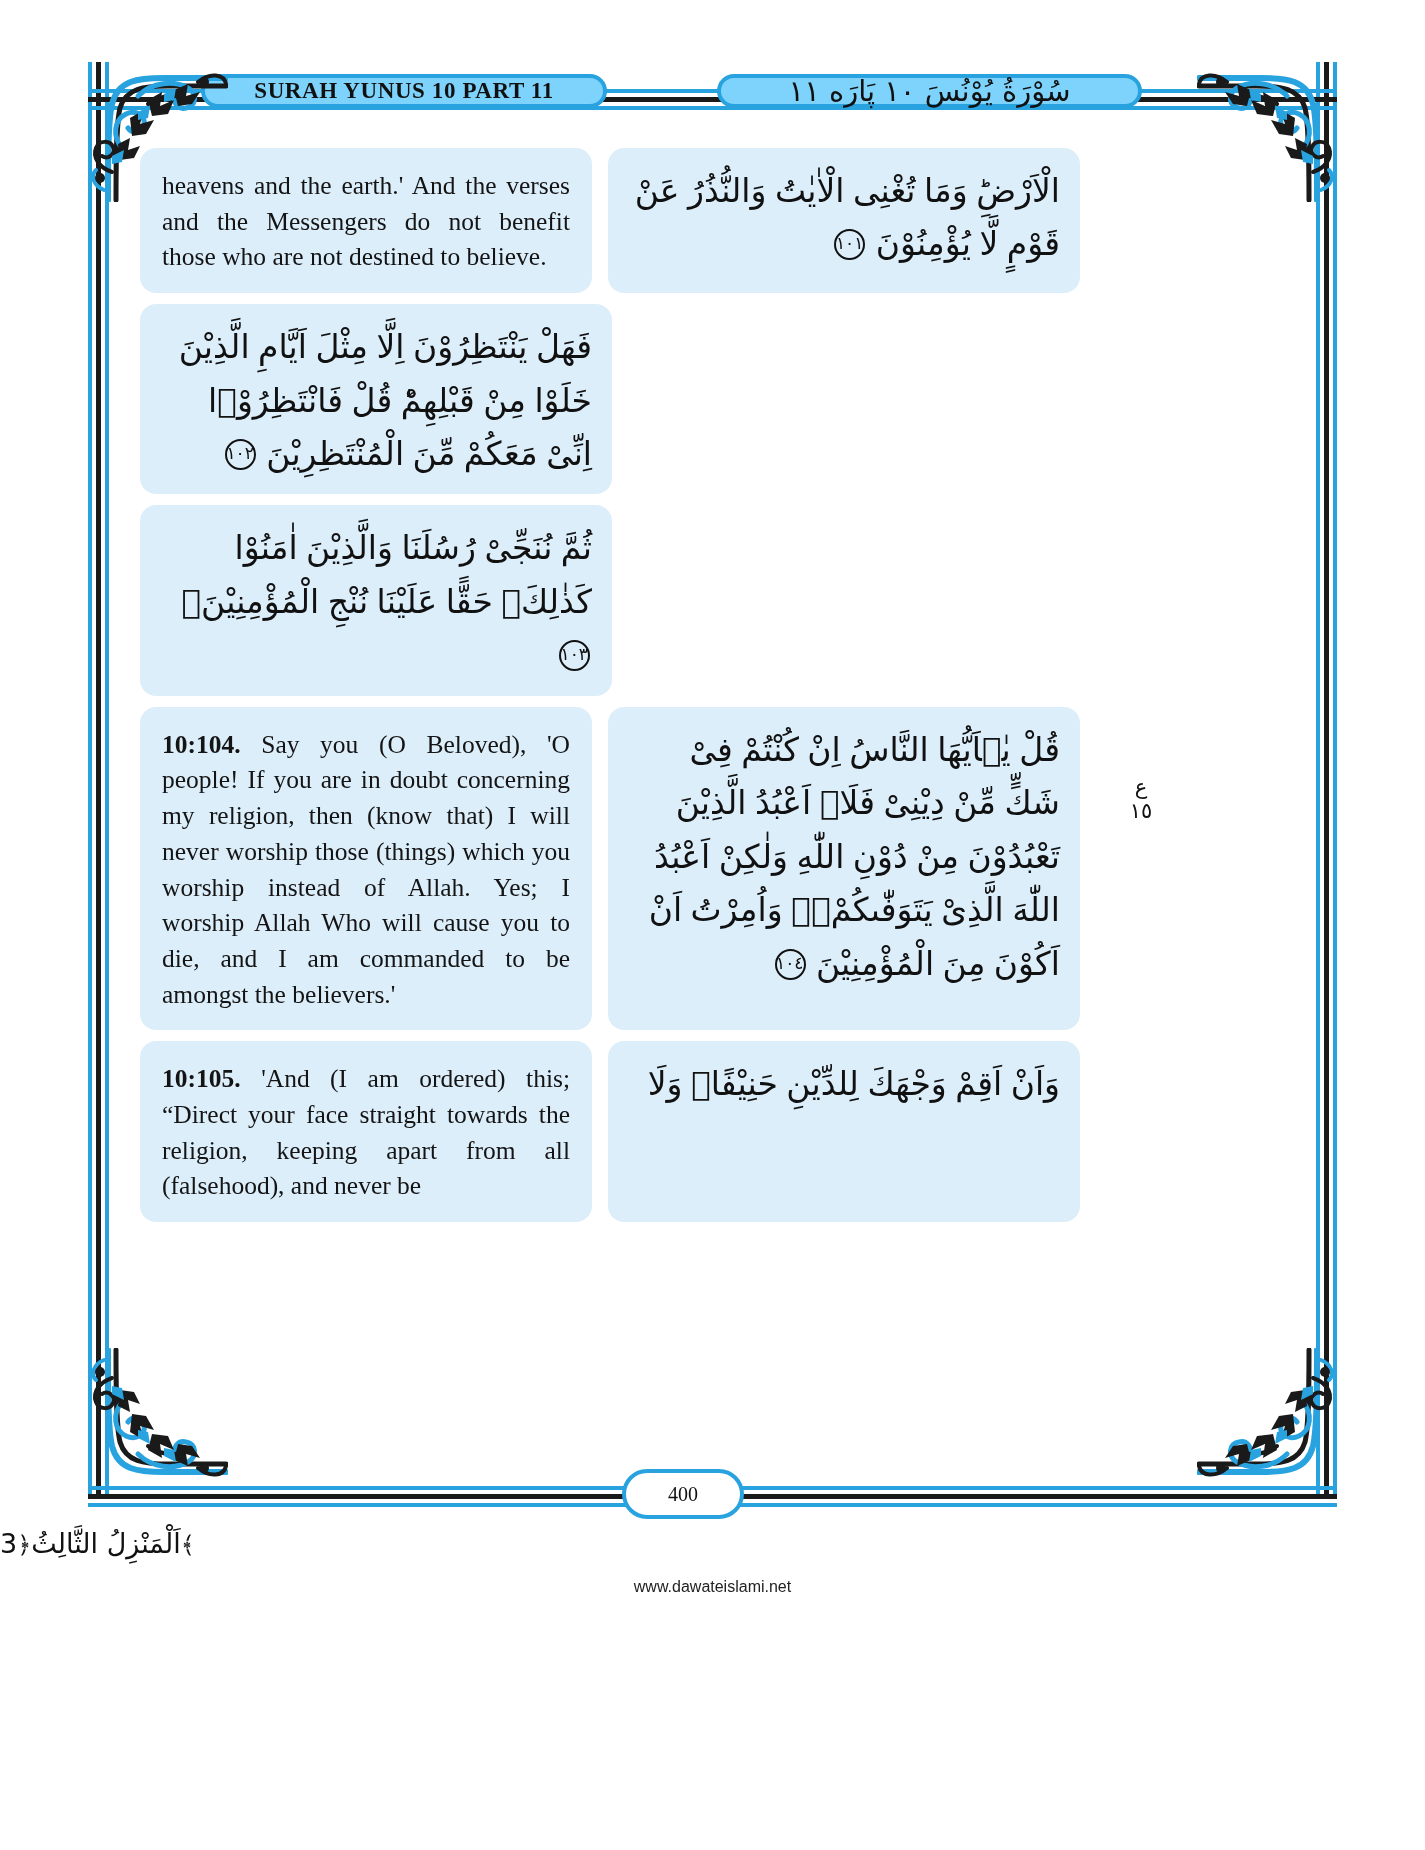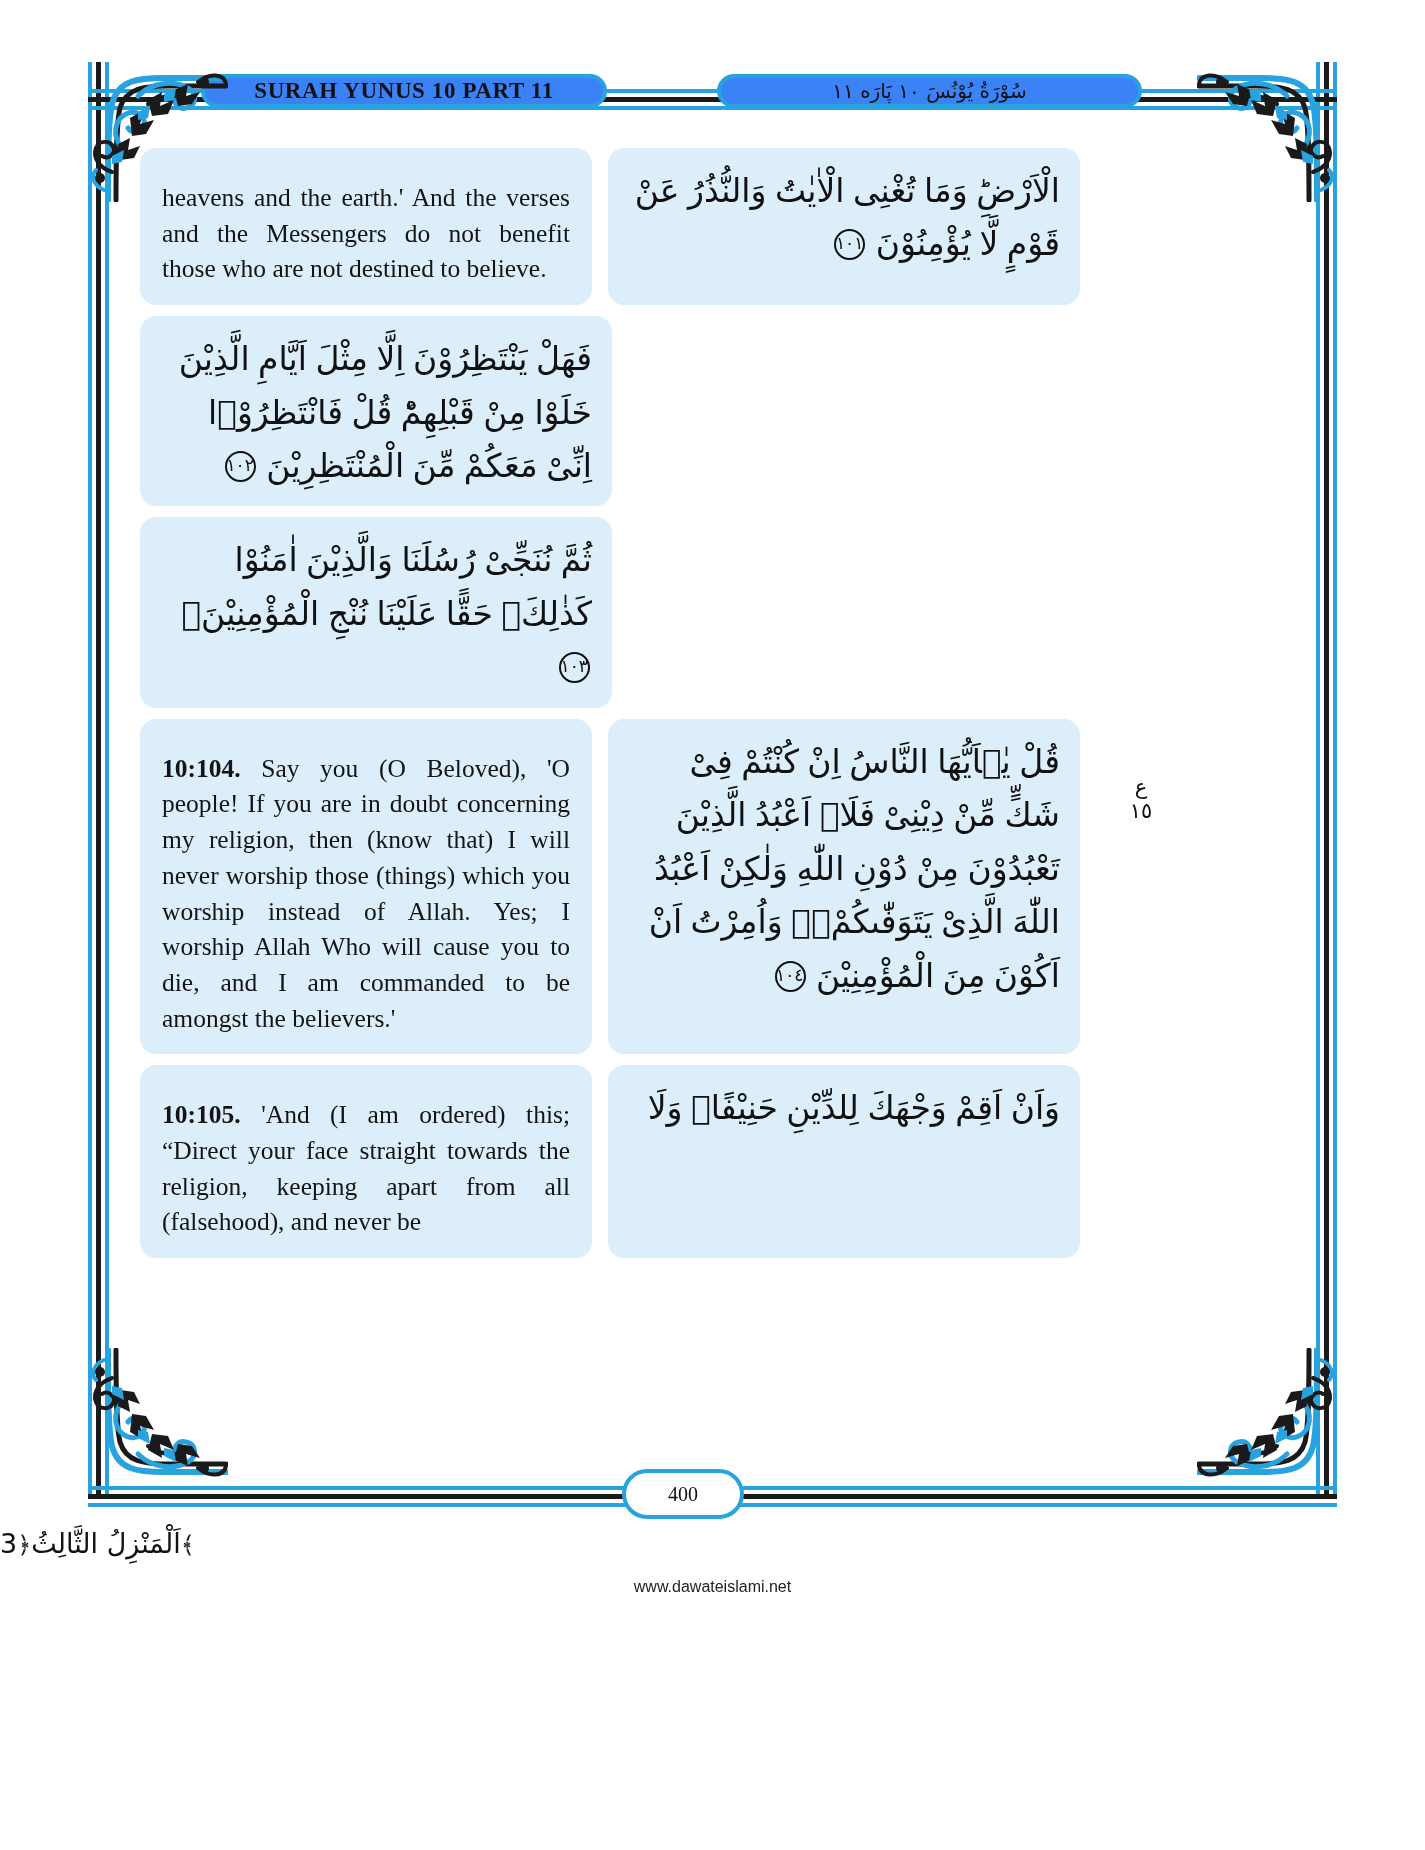--- a/index.html
+++ b/index.html
@@ -54,41 +54,41 @@
   }
   .hdr-rule.r1 { top: 27px;  height: 4px; background: #29a3e0; }
   .hdr-rule.r2 { top: 35px;  height: 5px; background: #1a1a1a; }
   .hdr-rule.r3 { top: 44px;  height: 4px; background: #29a3e0; }
 
   .hdr-pill {
     position: absolute;
     top: 12px;
     height: 34px;
     box-sizing: border-box;
-    background: #3b82f6;
+    background: #7dd3fc;
     border: 4px solid #29a3e0;
     border-radius: 26px;
     display: flex;
     align-items: center;
     justify-content: center;
   }
   .hdr-pill-left  { left: 113px; width: 406px; }
   .hdr-pill-right { left: 629px; width: 425px; }
 
   .hdr-title-en {
     font-family: "Liberation Serif", serif;
     font-weight: bold;
     font-size: 23px;
     letter-spacing: 0.6px;
     color: #111111;
     white-space: nowrap;
   }
   .hdr-title-ar {
     font-family: "DejaVu Sans", sans-serif;
-    font-size: 20px;
+    font-size: 29px;
     color: #111111;
     direction: rtl;
     white-space: nowrap;
   }
 
   
   .corner {
     position: absolute;
     width: 150px;
     height: 150px;
@@ -113,21 +113,21 @@
     margin-bottom: 11px;
     align-items: stretch;
   }
   .panel {
     background: #ddeefb;
     border-radius: 16px;
     box-sizing: border-box;
   }
   .panel-en {
     width: 452px;
-    padding: 32px 22px 18px 22px;
+    padding: 20px 22px 18px 22px;
     font-family: "Liberation Serif", serif;
     font-size: 25.5px;
     line-height: 1.40;
     color: #141414;
     text-align: justify;
     text-align-last: left;
     -webkit-hyphens: none;
     hyphens: none;
   }
   .panel-ar {

